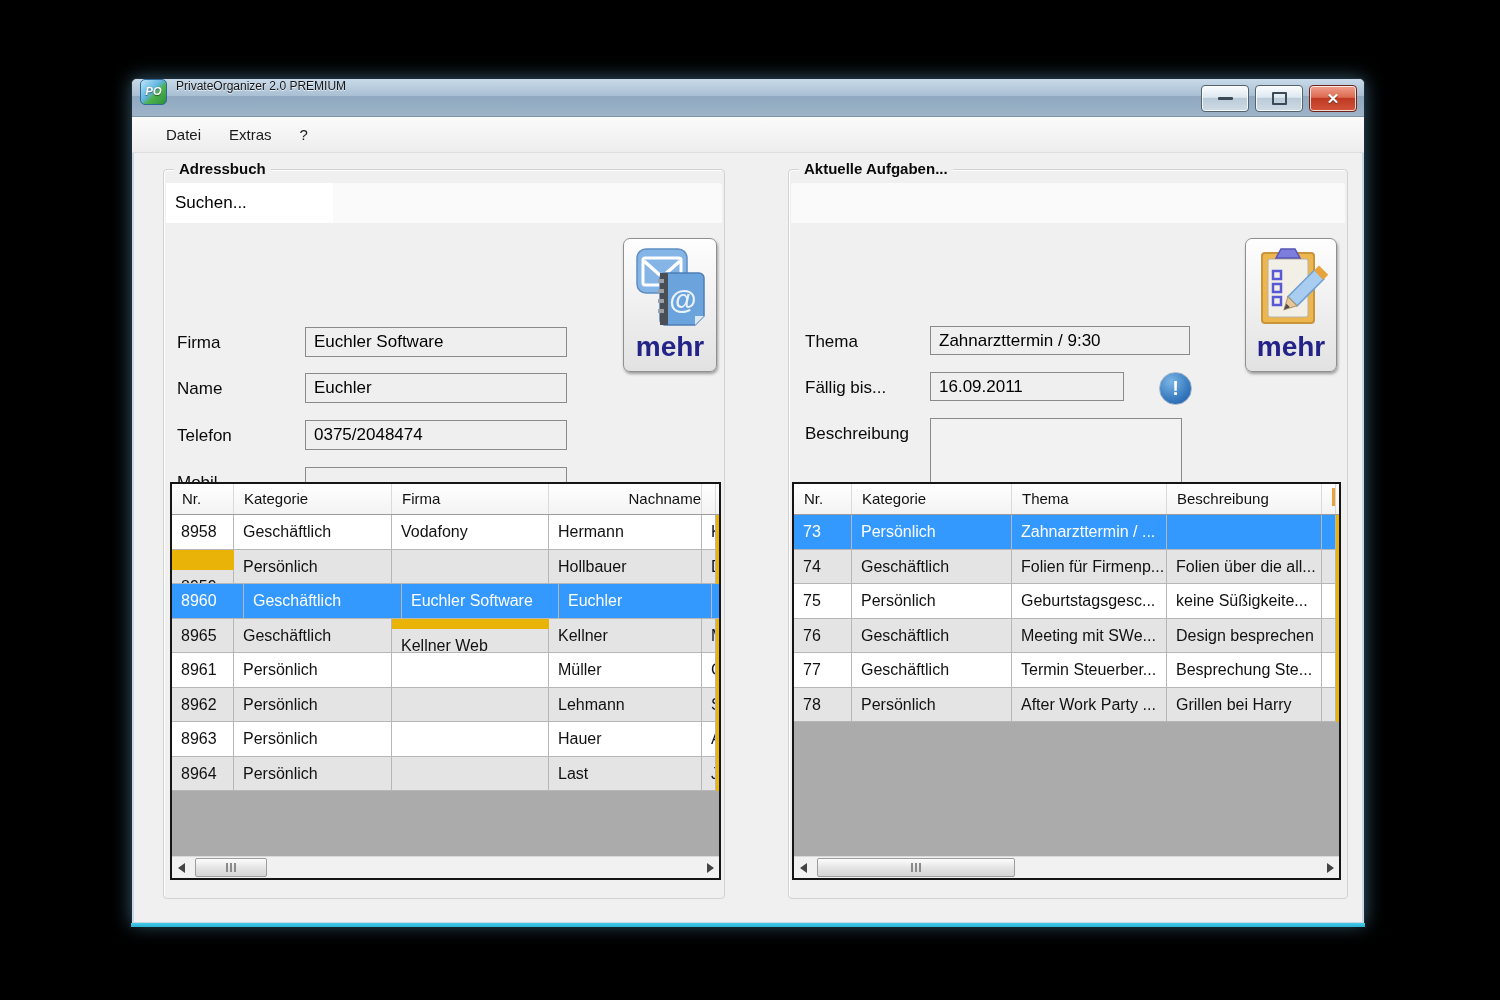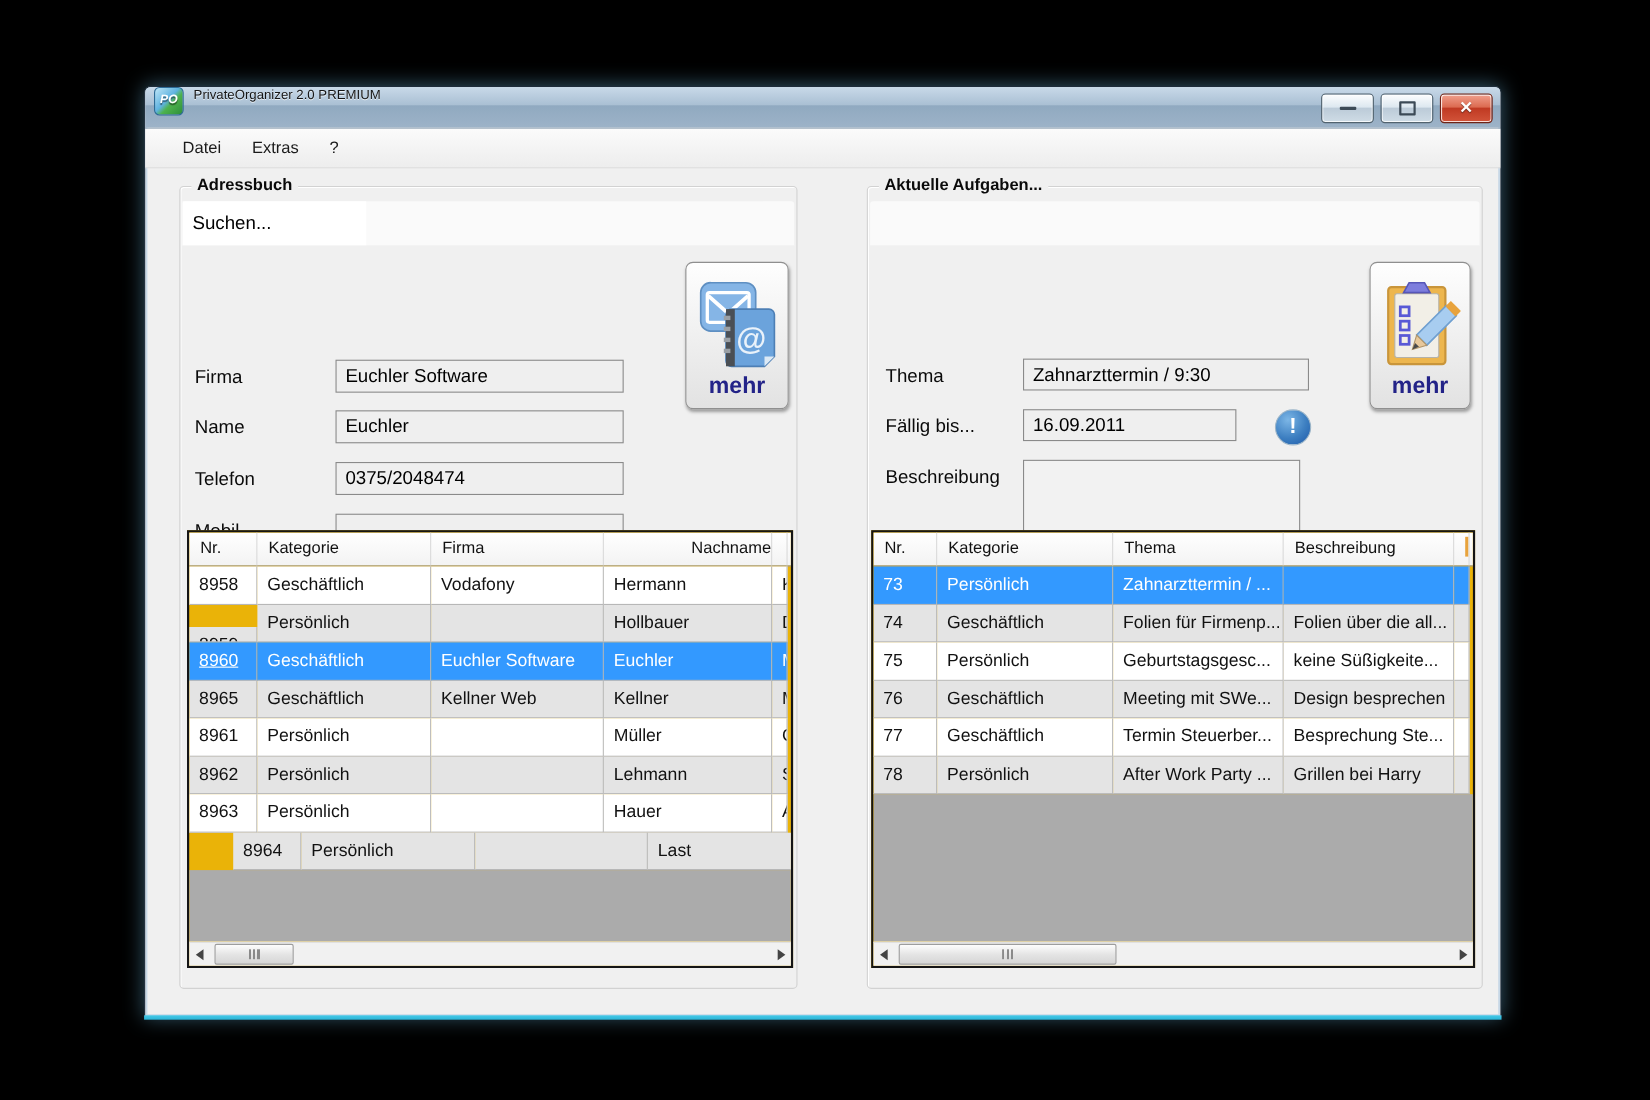--- a/index.html
+++ b/index.html
@@ -49,21 +49,21 @@
   
   .field-label{position:absolute;font-size:17px;color:#0a0a0a;}
   .field-box{position:absolute;background:#efefef;border:1px solid #8a8a8a;font-size:17px;
         padding-left:8px;color:#000;overflow:hidden;white-space:nowrap;display:flex;align-items:center;}
   .field-box.link{font-weight:bold;text-decoration:underline;}
   .textarea-box{position:absolute;background:#f2f2f2;border:1px solid #8a8a8a;}
   
   .mehr-btn{position:absolute;background:linear-gradient(#fefefe,#ededed 60%,#e2e2e2);
         border:1px solid #8f8f8f;border-radius:7px;box-shadow:1px 2px 3px rgba(0,0,0,.35);
         display:flex;flex-direction:column;align-items:center;justify-content:flex-end;padding-bottom:8px;}
-  .mehr-label{font-size:21px;font-weight:bold;color:#232388;}
+  .mehr-label{font-size:28px;font-weight:bold;color:#232388;}
   .mehr-btn svg{margin-bottom:2px;}
   
   .info-icon{position:absolute;width:31px;height:31px;border-radius:50%;
         background:radial-gradient(circle at 35% 28%,#7cb6e6,#3d7fc1 55%,#1d5染a8 100%);
         background:radial-gradient(circle at 35% 28%,#7cb6e6,#3d7fc1 55%,#1d58a8 100%);
         border:1px solid #9ab4c8;color:#fff;font-weight:bold;font-size:20px;text-align:center;line-height:30px;}
   
   .table{position:absolute;border:2px solid #151515;background:#eab308;display:flex;flex-direction:column;}
   .t-grid{flex:1;display:flex;flex-direction:column;overflow:hidden;}
   .t-head{display:flex;height:30px;background:linear-gradient(#ffffff,#f3f3f3);
@@ -169,30 +169,30 @@
               <div class="t-cell" style="width: 14px;">K</div>
             </div>
             <div class="t-row even">
               <div class="t-cell" style="width: 62px; margin-top: 20px;">8959</div>
               <div class="t-cell" style="width: 158px;">Persönlich</div>
               <div class="t-cell" style="width: 157px;"></div>
               <div class="t-cell" style="width: 153px;">Hollbauer</div>
               <div class="t-cell" style="width: 14px;">D</div>
             </div>
             <div class="t-row odd sel">
-              <div class="t-cell" style="width: 62px; text-decoration: underline;">8960</div>
+              <div class="t-cell" style="width: 72px;">8960</div>
               <div class="t-cell" style="width: 158px;">Geschäftlich</div>
               <div class="t-cell" style="width: 157px;">Euchler Software</div>
               <div class="t-cell" style="width: 153px;">Euchler</div>
               <div class="t-cell" style="width: 14px;">M</div>
             </div>
             <div class="t-row even">
               <div class="t-cell" style="width: 62px;">8965</div>
               <div class="t-cell" style="width: 158px;">Geschäftlich</div>
-              <div class="t-cell" style="width: 157px;">Kellner Web</div>
+              <div class="t-cell" style="width: 157px; margin-top: 10px;">Kellner Web</div>
               <div class="t-cell" style="width: 153px;">Kellner</div>
               <div class="t-cell" style="width: 14px;">M</div>
             </div>
             <div class="t-row odd">
               <div class="t-cell" style="width: 62px;">8961</div>
               <div class="t-cell" style="width: 158px;">Persönlich</div>
               <div class="t-cell" style="width: 157px;"></div>
               <div class="t-cell" style="width: 153px;">Müller</div>
               <div class="t-cell" style="width: 14px;">G</div>
             </div>
@@ -204,21 +204,21 @@
               <div class="t-cell" style="width: 14px;">S</div>
             </div>
             <div class="t-row odd">
               <div class="t-cell" style="width: 62px;">8963</div>
               <div class="t-cell" style="width: 158px;">Persönlich</div>
               <div class="t-cell" style="width: 157px;"></div>
               <div class="t-cell" style="width: 153px;">Hauer</div>
               <div class="t-cell" style="width: 14px;">A</div>
             </div>
             <div class="t-row even">
-              <div class="t-cell" style="width: 62px; margin-left: 40px;">8964</div>
+              <div class="t-cell" style="width: 62px;">8964</div>
               <div class="t-cell" style="width: 158px;">Persönlich</div>
               <div class="t-cell" style="width: 157px;"></div>
               <div class="t-cell" style="width: 153px;">Last</div>
               <div class="t-cell" style="width: 14px;">J</div>
             </div>
             <div class="t-fill"></div>
           </div>
         <div class="t-scroll">
           <div class="sb-arrow">
               <div class="sb-left-tri"></div>

